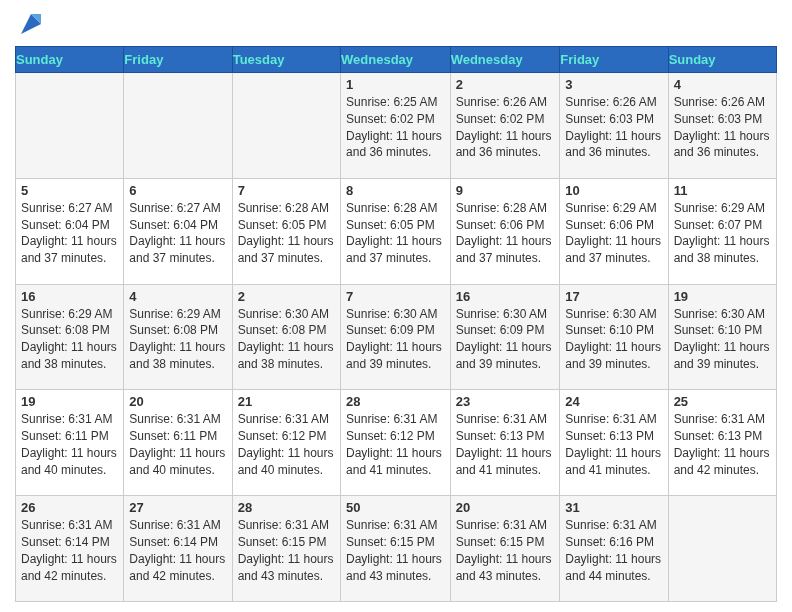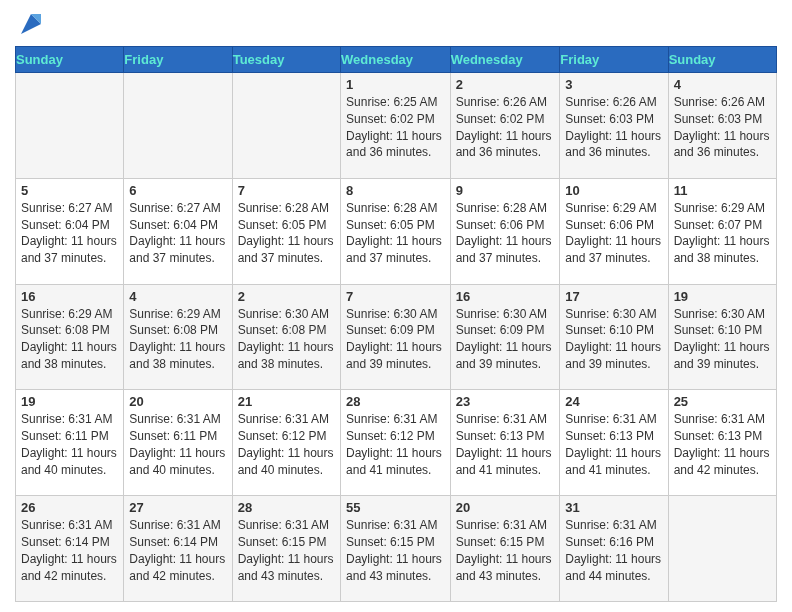--- a/index.html
+++ b/index.html
@@ -261,21 +261,21 @@
           </td>
           <td>
             <span class="day-num">27</span>
             <div class="day-info">Sunrise: 6:31 AM<br>Sunset: 6:14 PM<br>Daylight: 11 hours and 42 minutes.</div>
           </td>
           <td>
             <span class="day-num">28</span>
             <div class="day-info">Sunrise: 6:31 AM<br>Sunset: 6:15 PM<br>Daylight: 11 hours and 43 minutes.</div>
           </td>
           <td>
-            <span class="day-num">55</span>
+            <span class="day-num">50</span>
             <div class="day-info">Sunrise: 6:31 AM<br>Sunset: 6:15 PM<br>Daylight: 11 hours and 43 minutes.</div>
           </td>
           <td>
             <span class="day-num">20</span>
             <div class="day-info">Sunrise: 6:31 AM<br>Sunset: 6:15 PM<br>Daylight: 11 hours and 43 minutes.</div>
           </td>
           <td>
             <span class="day-num">31</span>
             <div class="day-info">Sunrise: 6:31 AM<br>Sunset: 6:16 PM<br>Daylight: 11 hours and 44 minutes.</div>
           </td>

